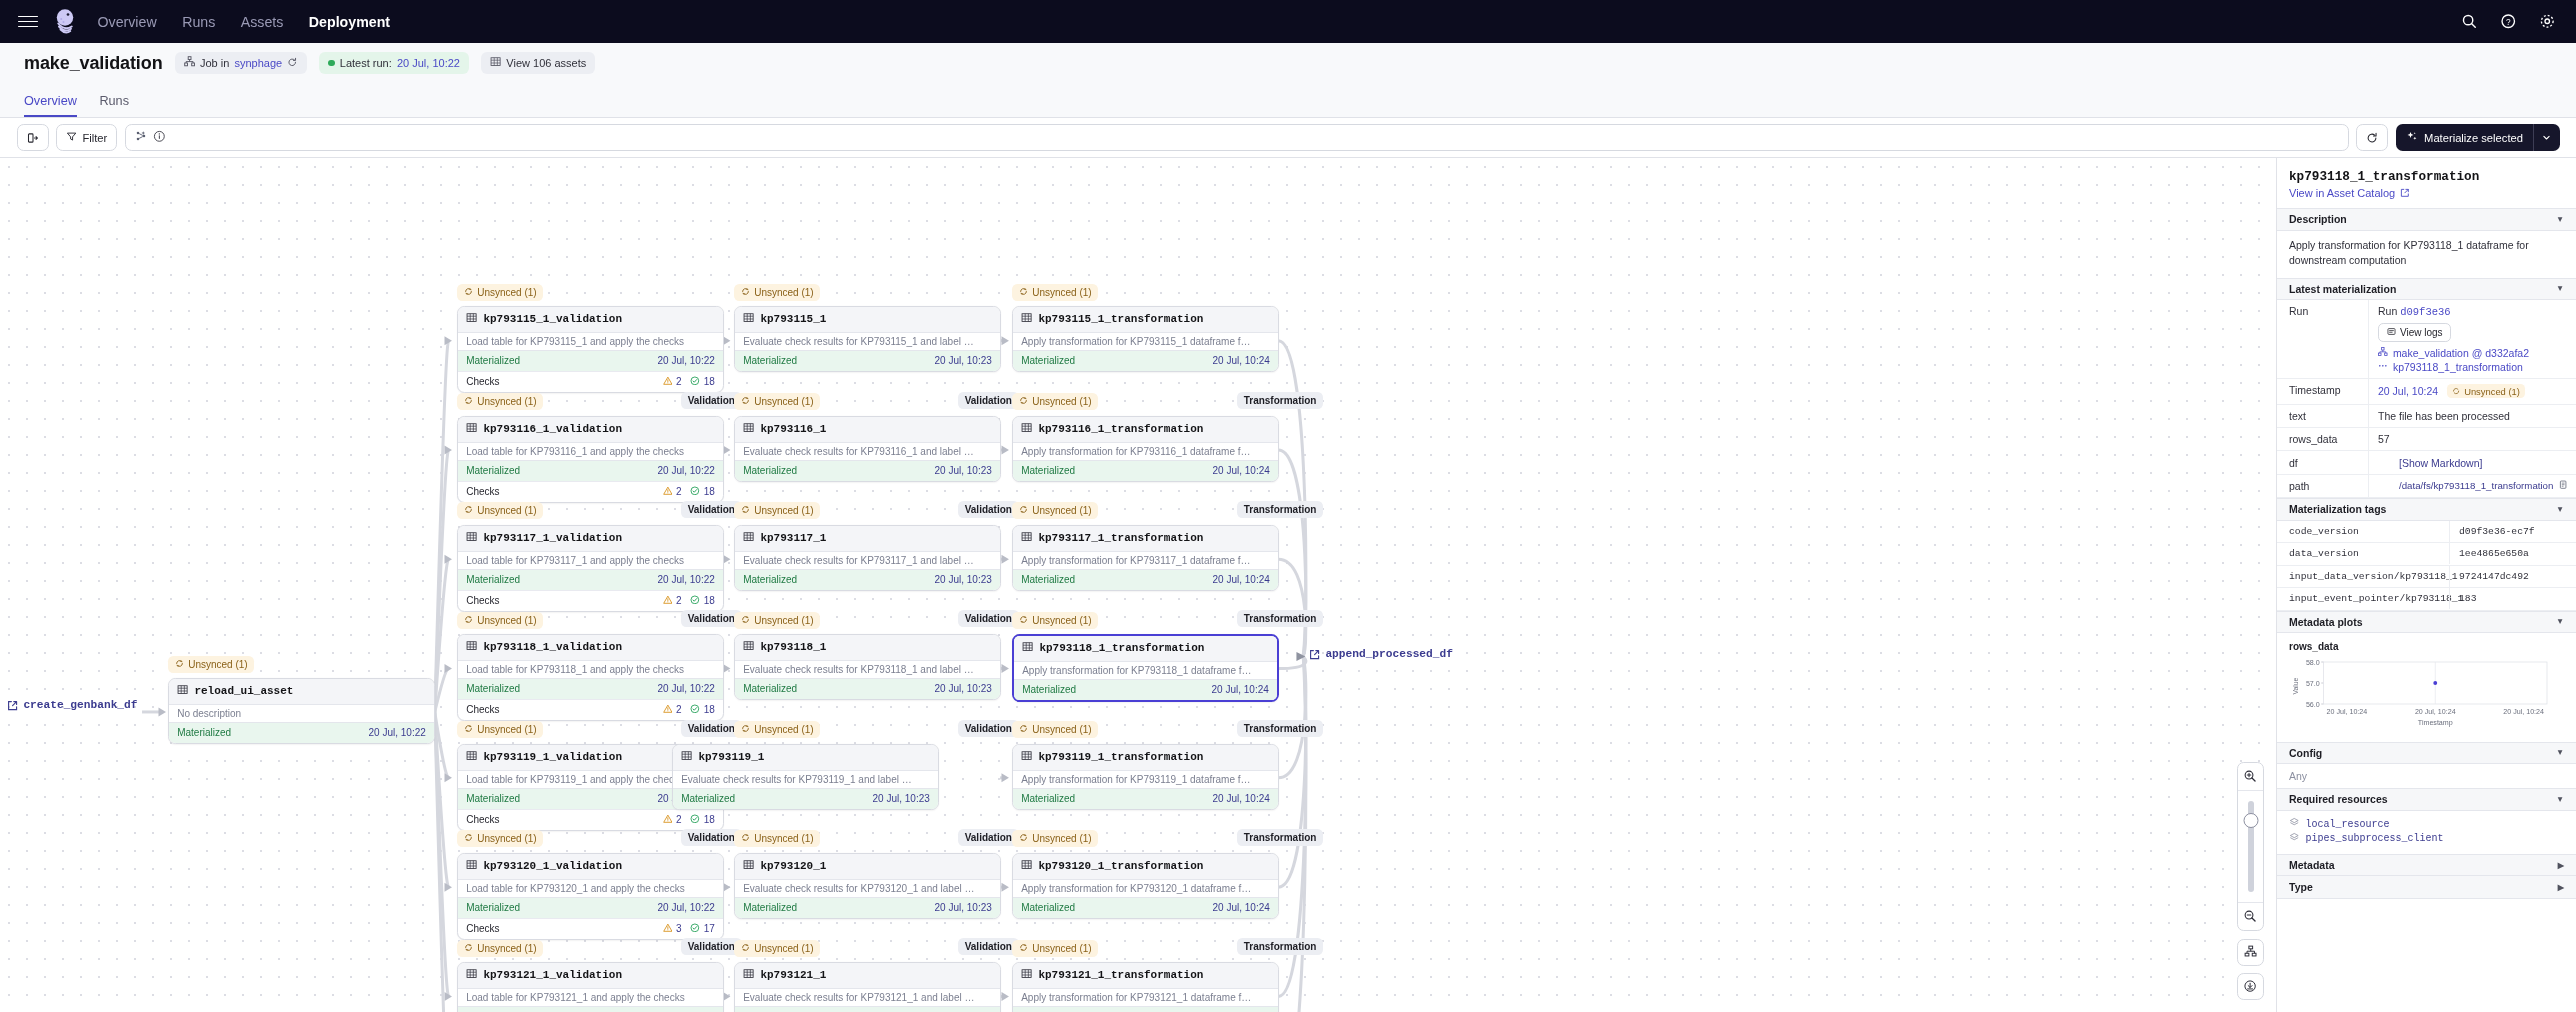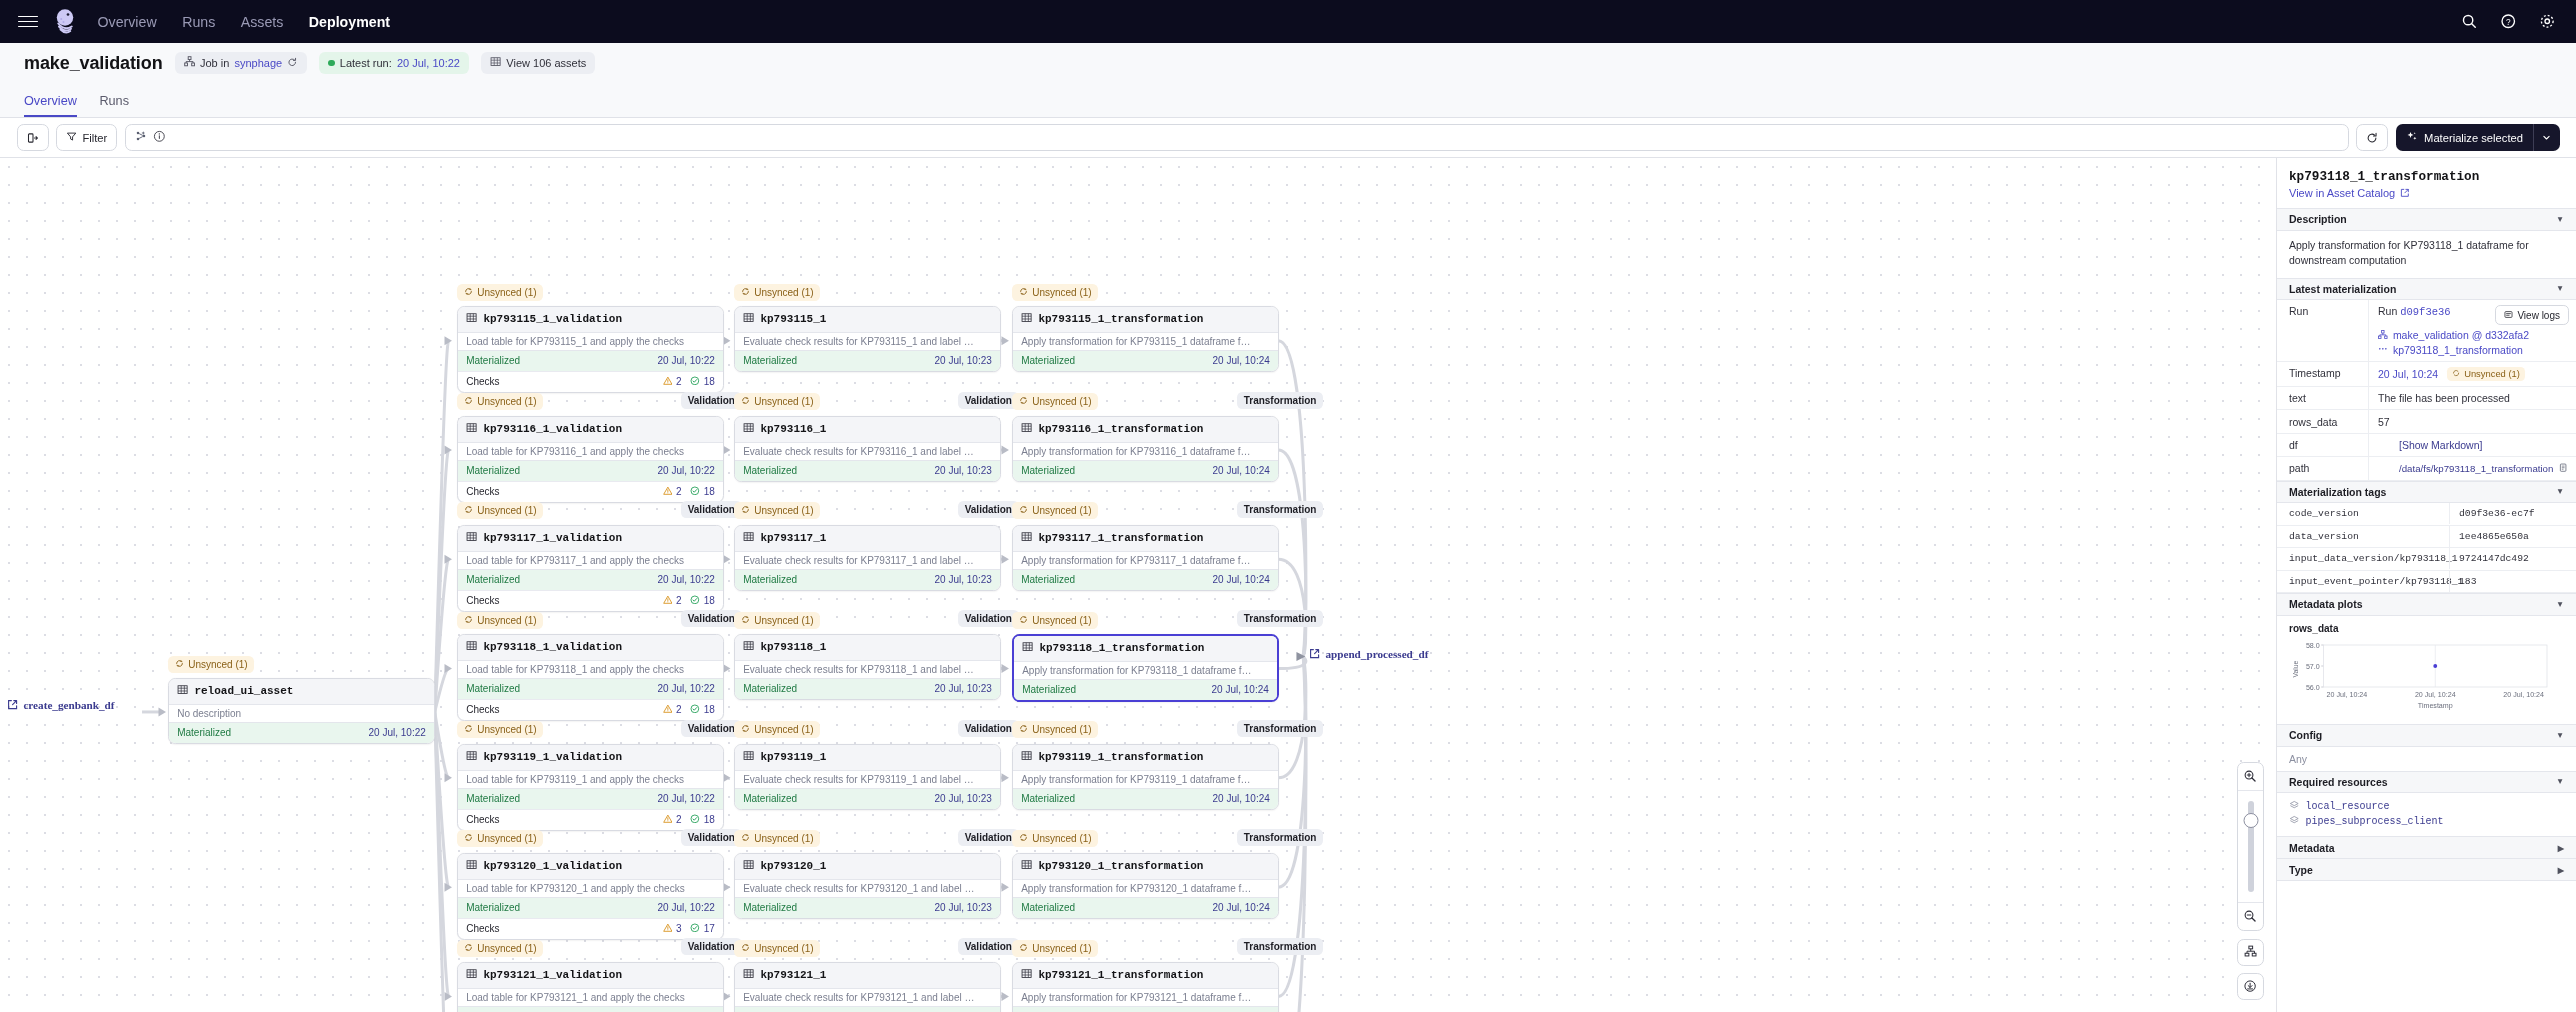--- a/index.html
+++ b/index.html
@@ -115,22 +115,22 @@
     border-top:0.7px solid #e4e6ec;
   }
   .card .mat .t { color:#3b3b8f; }
   .card .checks {
     height:21px; display:flex; align-items:center; justify-content:space-between;
     padding:0 8.2px; font-size:10px; color:#26262e; border-top:0.7px solid #e9eaf0;
   }
   .card .checks .nums { display:flex; align-items:center; gap:3.7px;}
   .card .checks .nums b { color:#3b3b8f; font-weight:400; margin-right:5.2px;}
   .extlabel {
-    position:absolute; display:flex; align-items:center; gap:5.2px;
-    font-family:Liberation Serif, serif; font-size:11.2px; font-weight:700; color:#3b3b8f;
+    position:absolute; display:flex; align-items:flex-end; gap:5.2px;
+    font-family:Liberation Mono, monospace; font-size:11.2px; font-weight:700; color:#3b3b8f;
     white-space:nowrap;
   }
 
   
   #zoomctl { position:absolute; right:12px; bottom:12px; display:flex; flex-direction:column; gap:7.5px; align-items:center;}
   .zgroup { border:0.7px solid #d6d9e0; border-radius:6.7px; background:#fff; overflow:hidden; width:27px;}
   .zbtn { height:27px; display:flex;align-items:center;justify-content:center; cursor:pointer; }
   .zsep { height:0.7px; background:#e4e6ec; }
   .zslide { height:112px; display:flex; align-items:center; justify-content:center; position:relative;}
   .ztrack { width:6px; height:91px; background:#cfd2db; border-radius:3px;}
@@ -834,21 +834,21 @@
           </div>
           <div class="unsynced" style="left:1161px;top:578px">
             <span><svg width="9" height="9" viewBox="0 0 14 14">
                 <path d="M11.5 7a4.5 4.5 0 0 1-7.6 3.2" stroke="#8a6118" stroke-width="1.4" fill="none" stroke-linecap="round"></path>
                 <path d="M2.5 7a4.5 4.5 0 0 1 7.6-3.2" stroke="#8a6118" stroke-width="1.4" fill="none" stroke-linecap="round"></path>
                 <path d="M3.2 9.6l.8 1.6 1.6-.6M10.8 4.4l-.8-1.6-1.6.6" stroke="#8a6118" stroke-width="1.2" fill="none" stroke-linecap="round"></path>
               </svg></span>
             <span>Unsynced (1)</span>
           </div>
           <div class="tagpill" style="left:1385px;top:577px">Validation</div>
-          <div class="node" style="left:1161px;top:601px">
+          <div class="node" style="left:1099px;top:601px">
             <div class="card">
               <div class="hd">
                 <span><svg width="11.2" height="11.2" viewBox="0 0 16 16" style="flex:none">
                     <rect x="1.5" y="2.5" width="13" height="11" stroke="#31313c" fill="none" stroke-width="1.2"></rect>
                     <path d="M1.5 6h13M1.5 10h13M6 2.5v11M10.5 2.5v11" stroke="#31313c" stroke-width="1"></path>
                   </svg></span>
                 <span>kp793119_1</span>
               </div>
               <div class="desc">Evaluate check results for KP793119_1 and label …</div>
               <div class="mat">
@@ -1103,21 +1103,21 @@
     <div class="rp-desc">Apply transformation for KP793118_1 dataframe for downstream computation</div>
 
     <div class="sect">
       <span>Latest materialization</span>
       <span class="car">▼</span>
     </div>
 
     <div class="krow">
       <div class="k">Run</div>
       <div class="v">
-        <div style="display:flex;align-items:flex-start;justify-content:space-between;gap:4.5px;">
+        <div style="display:flex;align-items:flex-start;justify-content:flex-start;gap:4.5px;flex-direction:column;">
           <div>
             <span>Run</span>
             <span class="lnk mono">d09f3e36</span>
           </div>
           <div class="btn-sm">
             <span>
               <svg width="9" height="9" viewBox="0 0 14 14">
                   <rect x="1.5" y="2.5" width="11" height="9" rx="1.4" stroke="#26262e" stroke-width="1.2" fill="none"></rect>
                   <path d="M4 5.6h6M4 8.2h4" stroke="#26262e" stroke-width="1.2" stroke-linecap="round"></path>
                 </svg>

